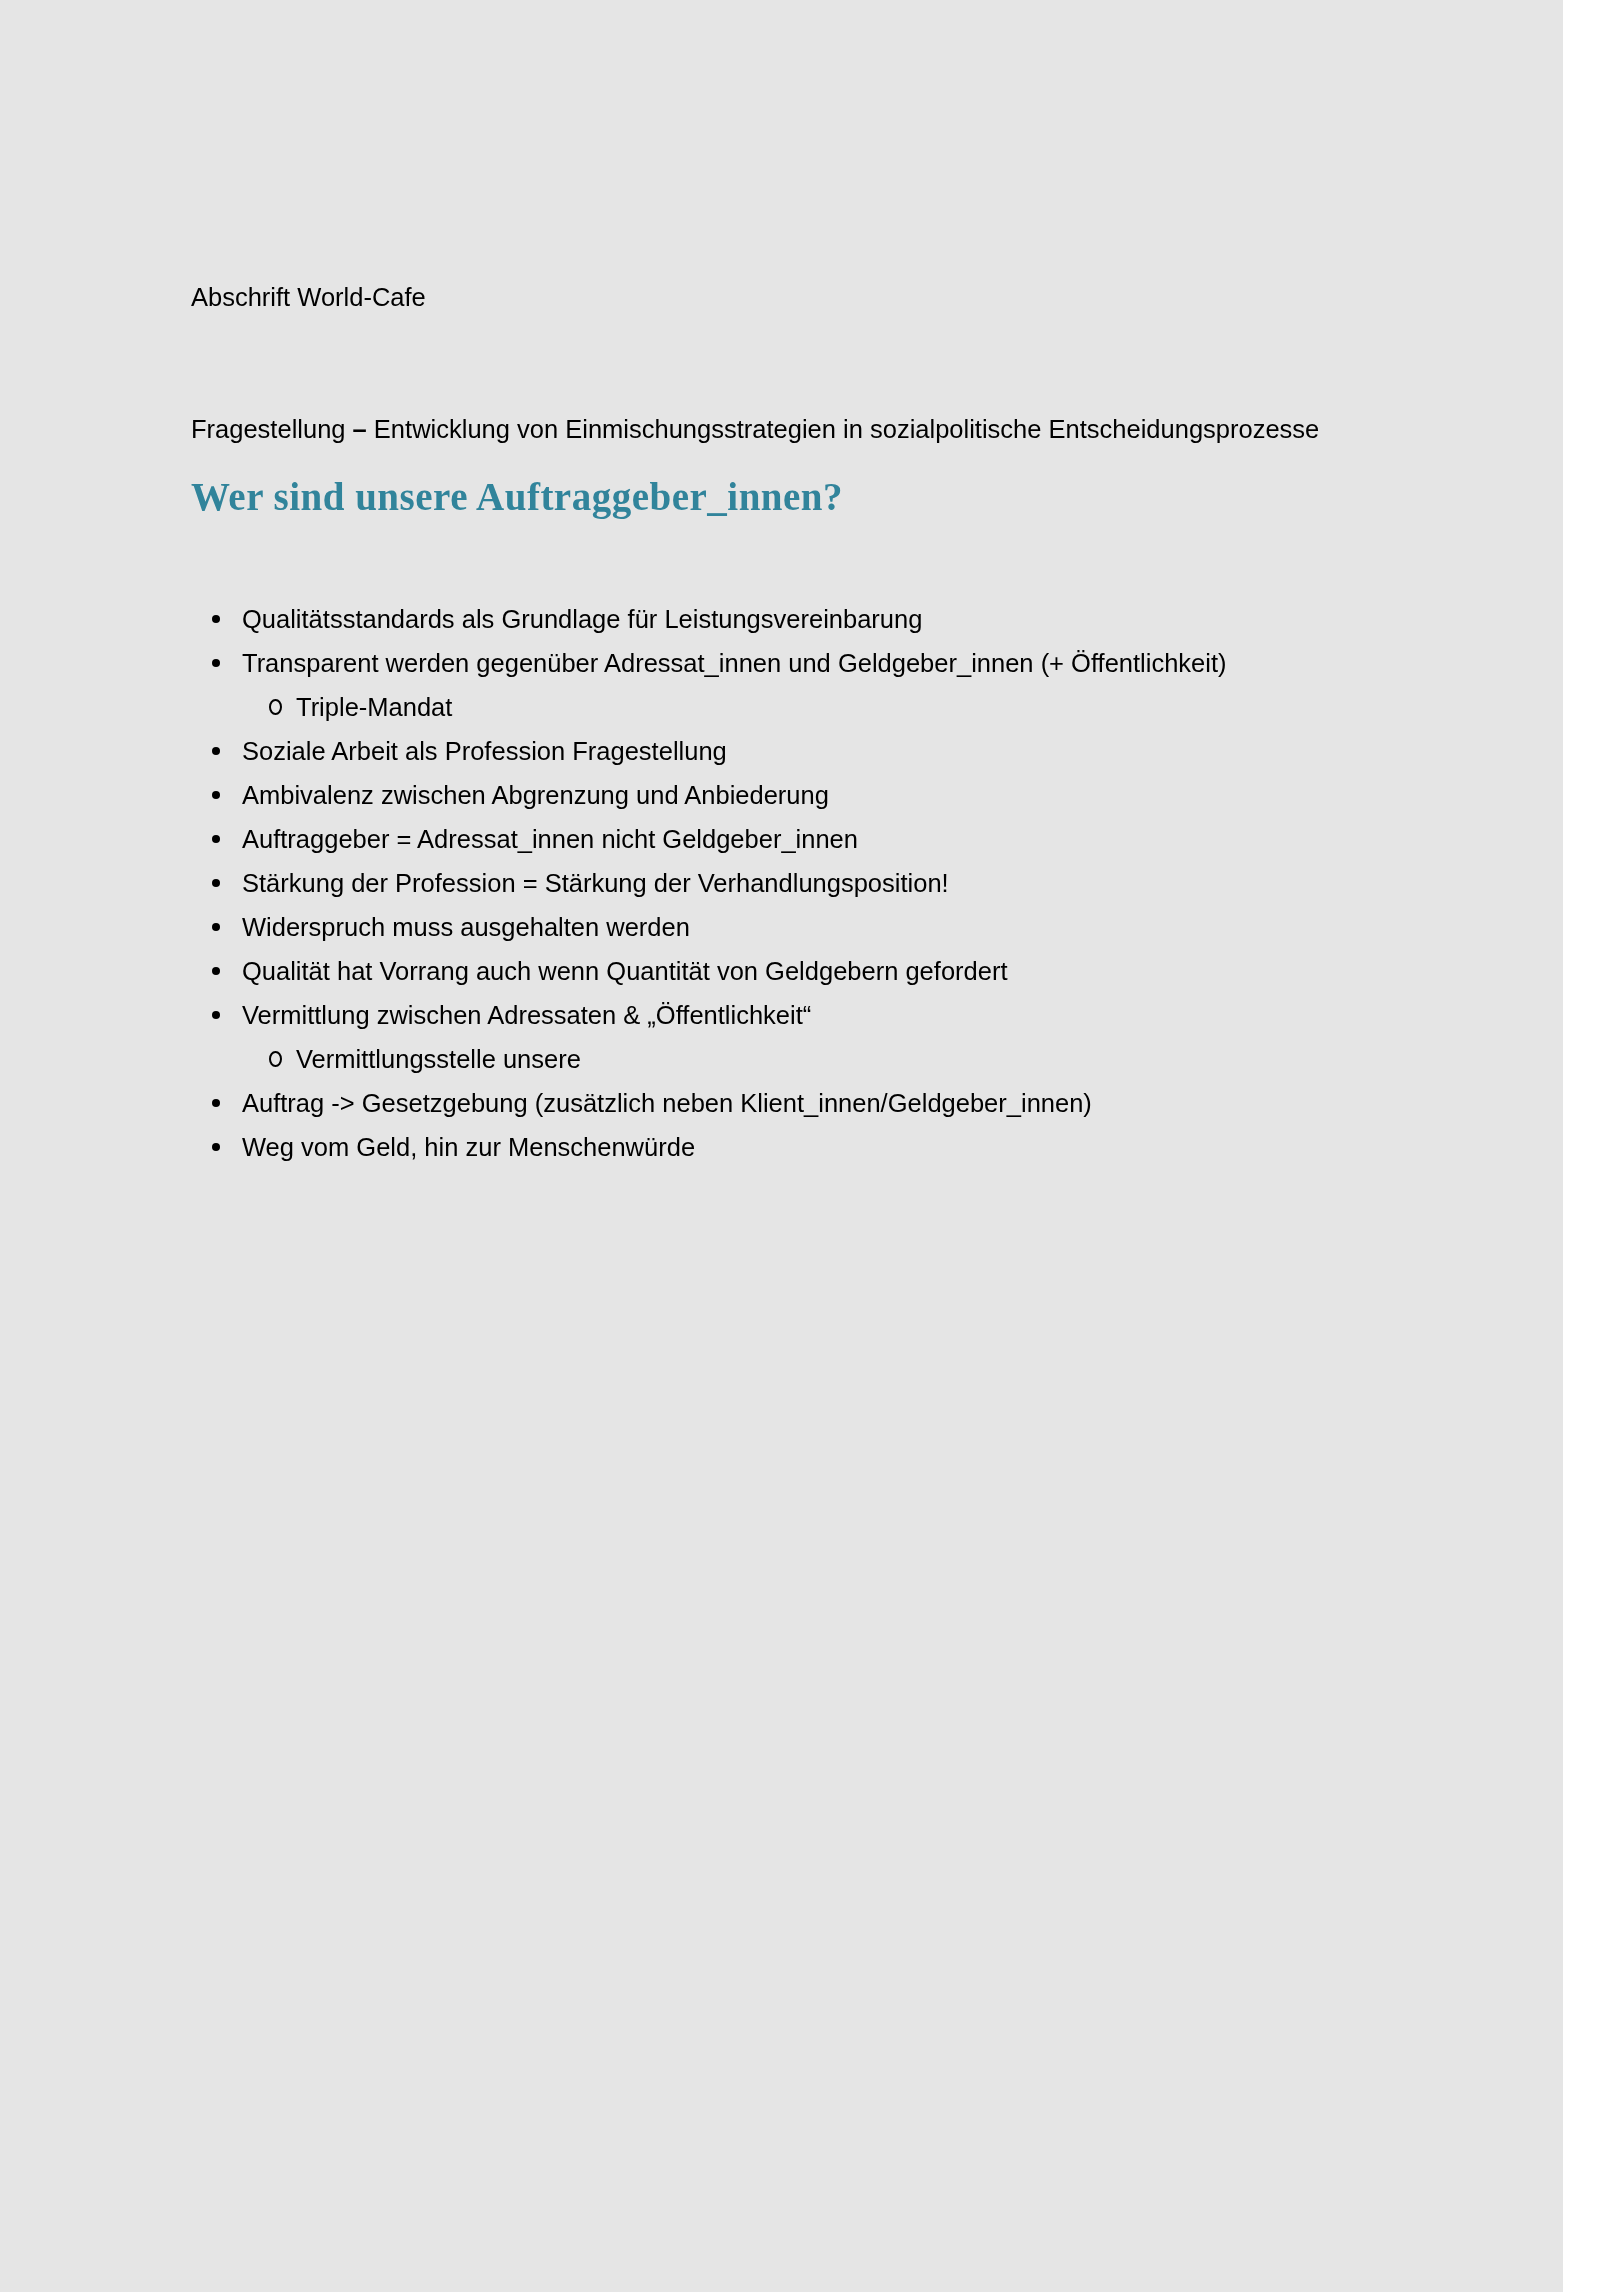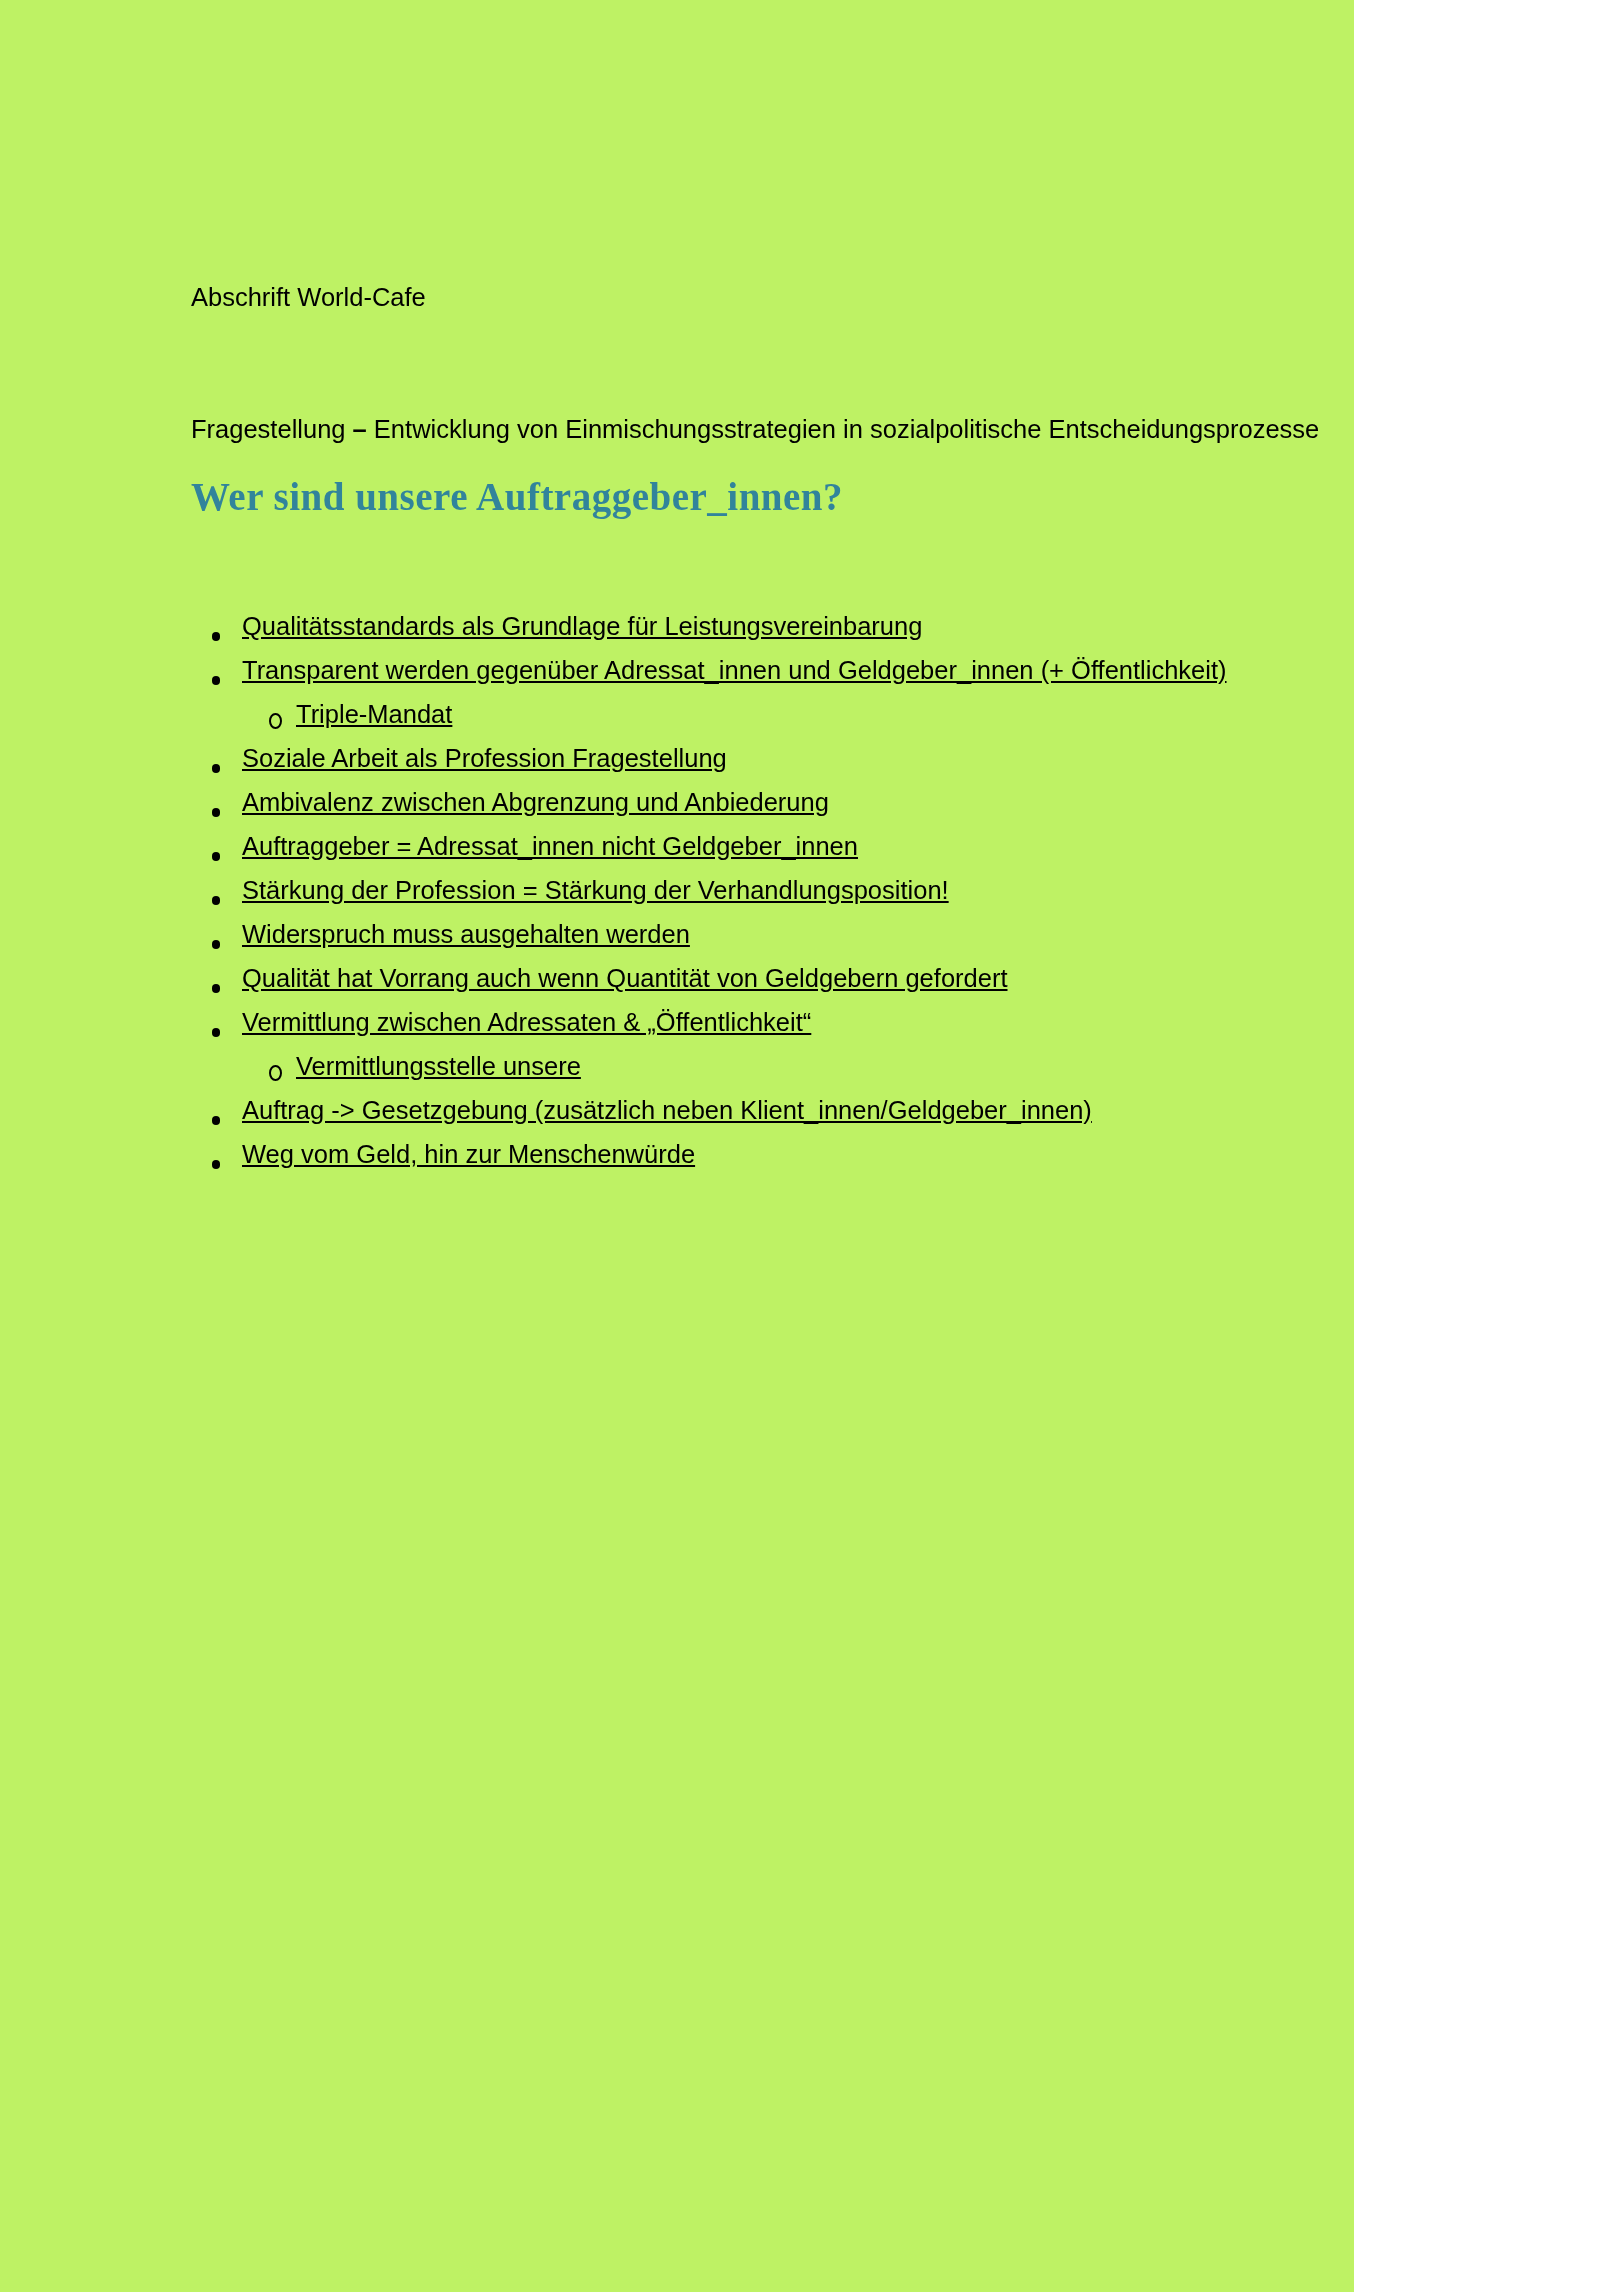--- a/index.html
+++ b/index.html
@@ -3,23 +3,23 @@
 <meta charset="utf-8">
 <title>Abschrift World-Cafe</title>
 <style>
   html, body {
     margin: 0;
     padding: 0;
     background: #ffffff;
   }
   .page {
     position: relative;
-    width: 1354px;
+    width: 1563px;
     height: 2293px;
-    background: #bef264;
+    background: #e5e5e5;
     color: #000000;
     font-family: "Liberation Sans", sans-serif;
     overflow: hidden;
   }
   .para {
     position: absolute;
     left: 191px;
     font-size: 25.5px;
     line-height: 33px;
     white-space: nowrap;
@@ -42,24 +42,23 @@
   }
 
   .bullet-list {
     position: absolute;
     left: 191px;
     top: 597px;
     font-size: 25.5px;
   }
   .li {
     display: flex;
-    align-items: flex-end;
+    align-items: center;
     height: 44px;
     white-space: nowrap;
-    text-decoration: underline;
   }
   .marker {
     flex: 0 0 auto;
     box-sizing: border-box;
     display: flex;
     align-items: center;
   }
   .l1 .marker { width: 51px;  padding-left: 20.6px; }
   .l2 .marker { width: 105px; padding-left: 78px; }
 

